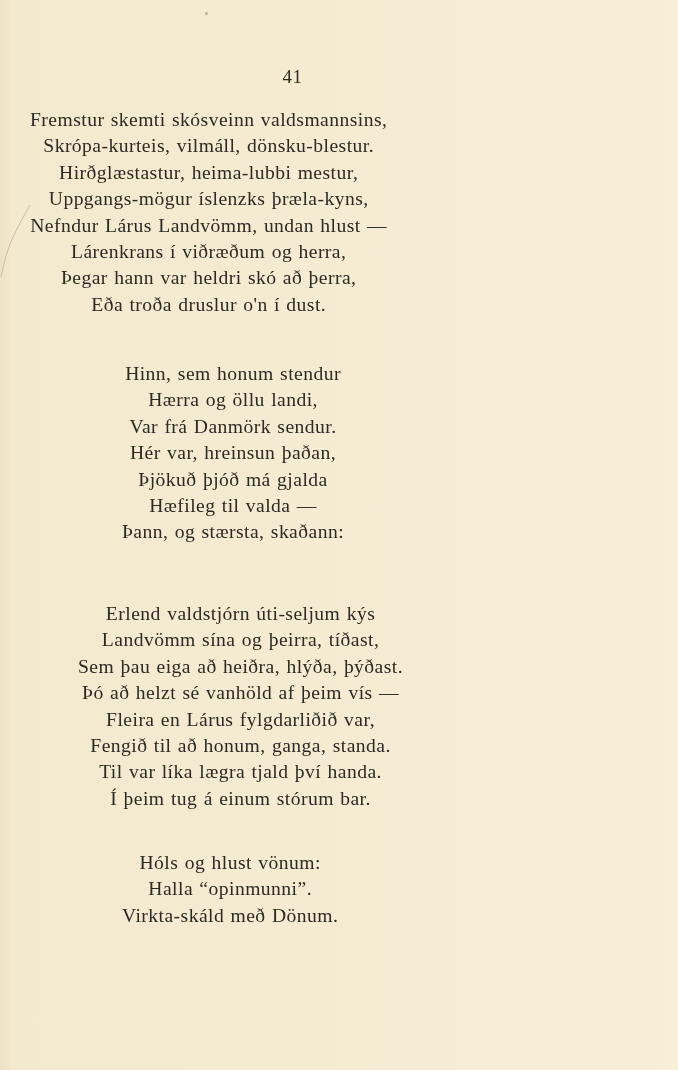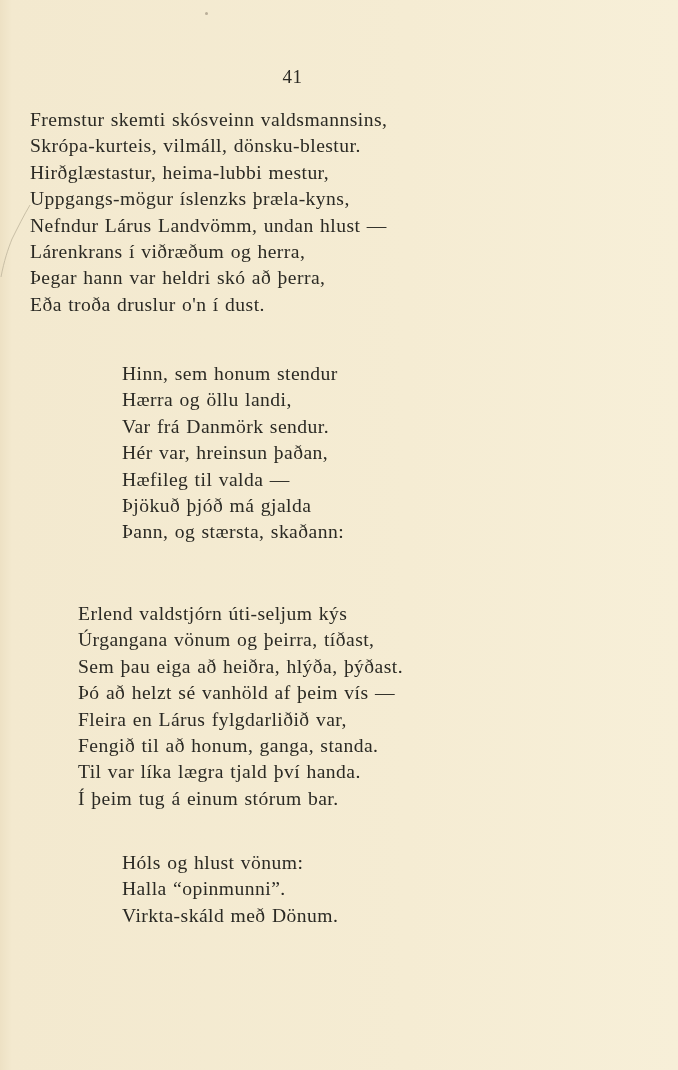--- a/index.html
+++ b/index.html
@@ -36,20 +36,21 @@
     .stanza {
       position: absolute;
       font-size: 19.6px;
       line-height: 26.4px;
       letter-spacing: 0.45px;
       word-spacing: 1px;
     }
     .stanza .line {
       display: block;
       white-space: nowrap;
+      text-align: center;
     }
     .stanza-1 { left: 30px; top: 107px; }
     .stanza-2 { left: 122px; top: 361px; }
     .stanza-3 { left: 30px; top: 601px; margin-left: 48px; }
     .stanza-4 { left: 122px; top: 850px; }
     .pencil-mark {
       position: absolute;
       left: 0;
       top: 205px;
       width: 40px;
@@ -86,28 +87,28 @@
     <span class="line">Lárenkrans í viðræðum og herra,</span>
     <span class="line">Þegar hann var heldri skó að þerra,</span>
     <span class="line">Eða troða druslur o'n í dust.</span>
   </div>
 
   <div class="stanza stanza-2">
     <span class="line">Hinn, sem honum stendur</span>
     <span class="line">Hærra og öllu landi,</span>
     <span class="line">Var frá Danmörk sendur.</span>
     <span class="line">Hér var, hreinsun þaðan,</span>
+    <span class="line">Þjökuð þjóð má gjalda</span>
     <span class="line">Hæfileg til valda —</span>
-    <span class="line">Þjökuð þjóð má gjalda</span>
     <span class="line">Þann, og stærsta, skaðann:</span>
   </div>
 
   <div class="stanza stanza-3">
     <span class="line">Erlend valdstjórn úti-seljum kýs</span>
-    <span class="line">Úrgangana vönum og þeirra, tíðast,</span>
+    <span class="line">Landvömm sína og þeirra, tíðast,</span>
     <span class="line">Sem þau eiga að heiðra, hlýða, þýðast.</span>
     <span class="line">Þó að helzt sé vanhöld af þeim vís —</span>
     <span class="line">Fleira en Lárus fylgdarliðið var,</span>
     <span class="line">Fengið til að honum, ganga, standa.</span>
     <span class="line">Til var líka lægra tjald því handa.</span>
     <span class="line">Í þeim tug á einum stórum bar.</span>
   </div>
 
   <div class="stanza stanza-4">
     <span class="line">Hóls og hlust vönum:</span>

